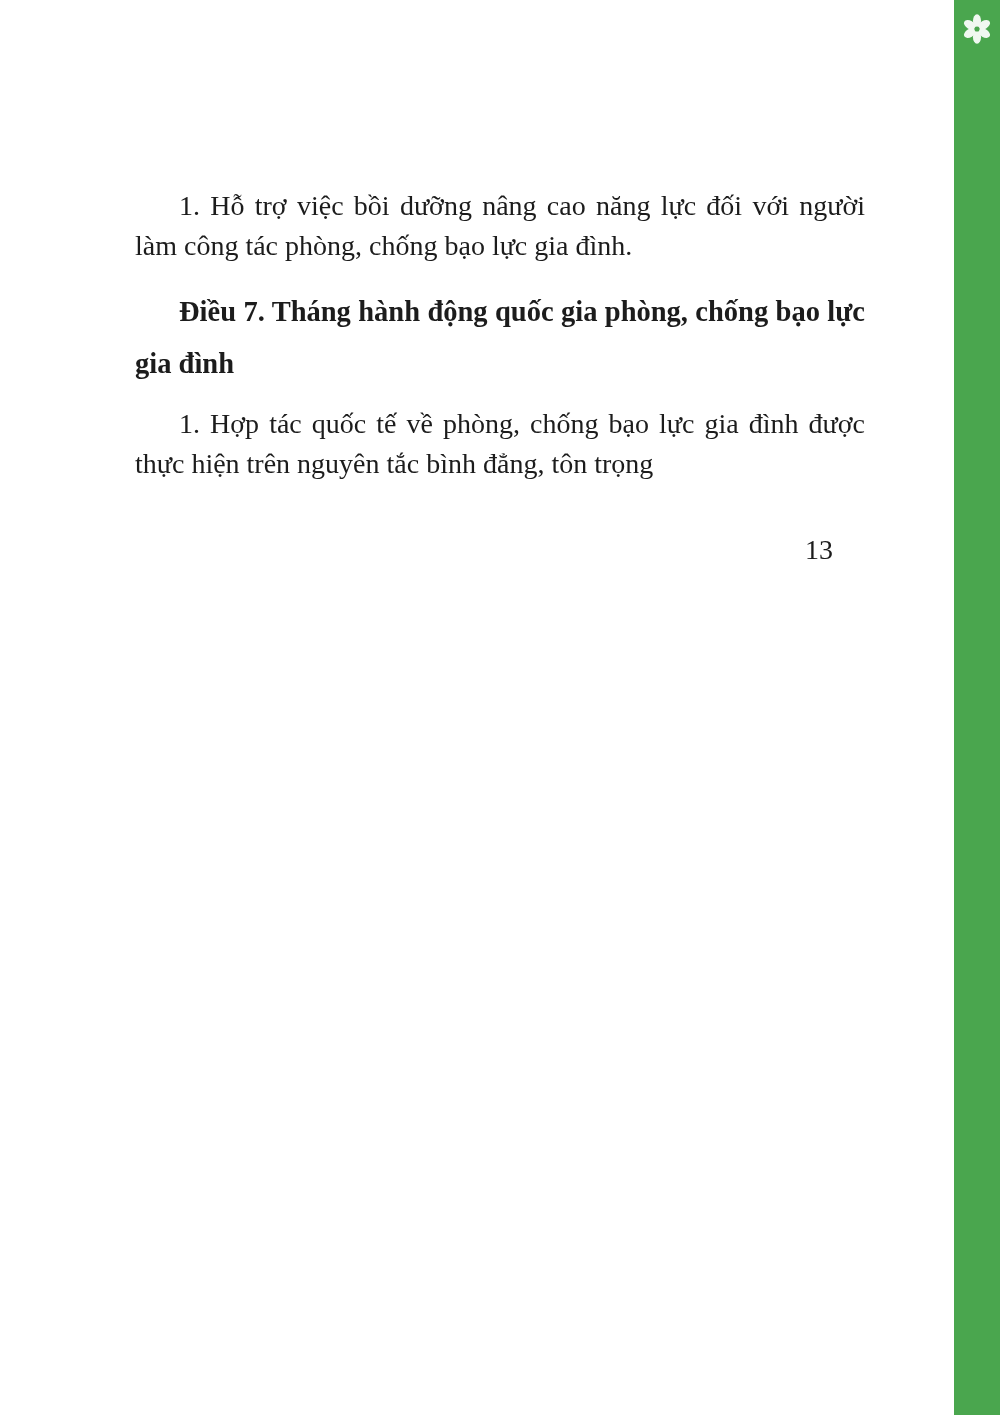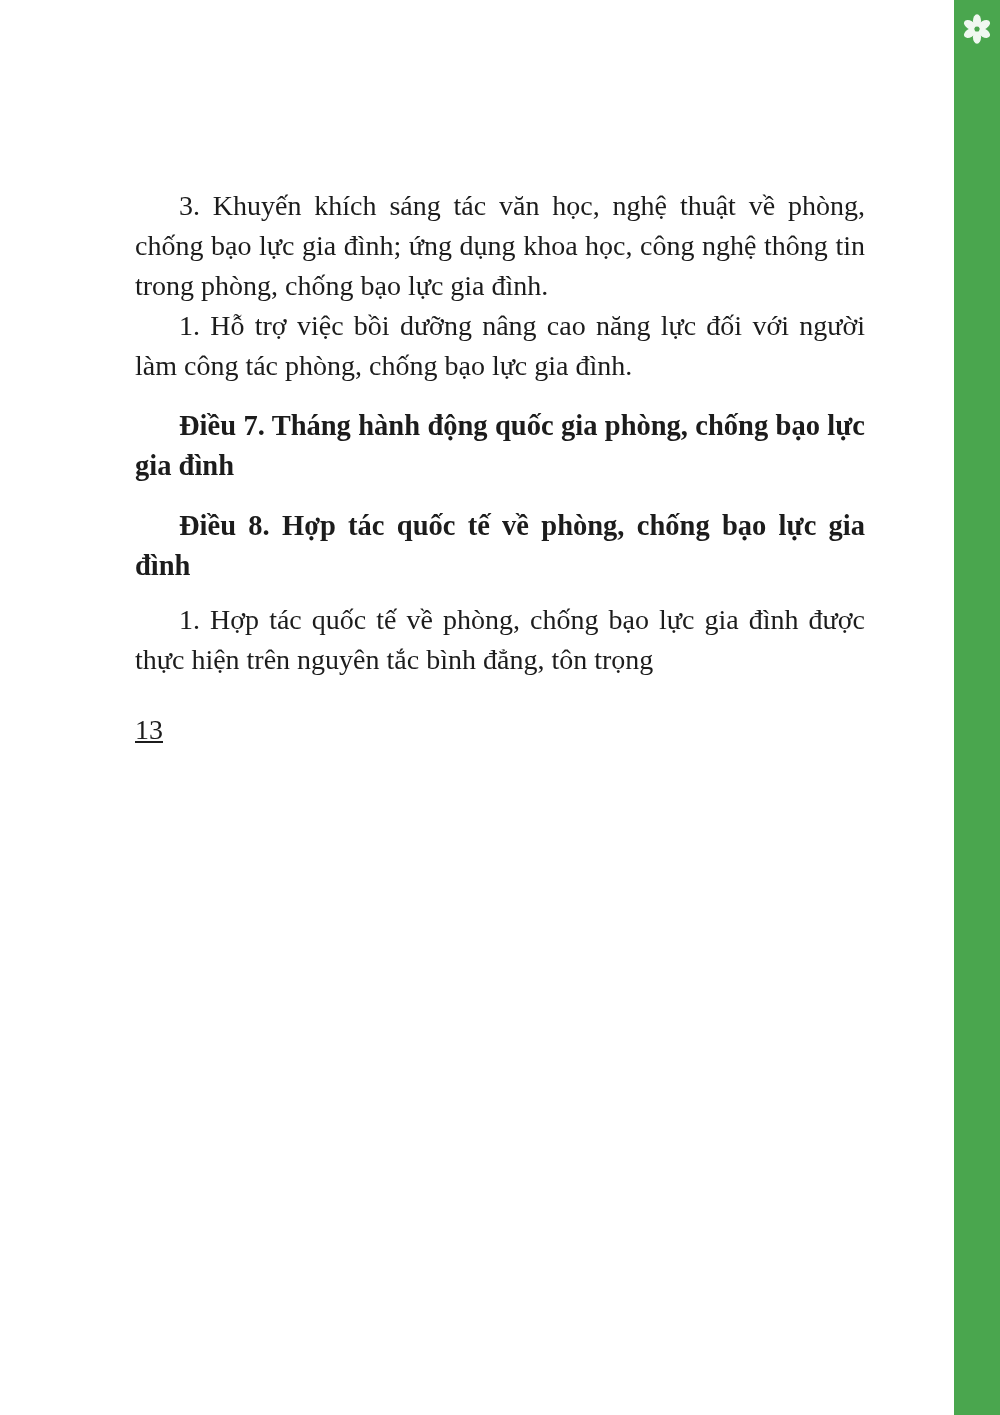--- a/index.html
+++ b/index.html
@@ -35,31 +35,31 @@
   }
   .page-content p.body {
     margin:0;
     text-indent:44px;
     font-weight:normal;
   }
   .page-content h2.heading {
     margin:20px 0 14px 0;
     text-indent:44px;
     font-size:28.5px;
-    line-height:40px;
+    line-height:52px;
     font-weight:bold;
     text-align:justify;
   }
 
   .page-number {
-    margin-top:30px;
+    margin-top:46px;
     padding-right:32px;
+    text-align:right;
     font-size:28px;
     color:#1c1c1c;
-    text-decoration:underline;
   }
 </style>
 </head>
 <body style="background: rgb(255, 255, 255);">
 
 <div class="side-band" style="background: rgb(74, 166, 78); color: rgb(74, 166, 78);">
   <svg class="flower" viewBox="0 0 40 40" xmlns="http://www.w3.org/2000/svg" aria-hidden="true">
     <g fill="#ffffff">
       <ellipse cx="20" cy="9" rx="5.4" ry="8.6" transform="rotate(0 20 20)"></ellipse>
       <ellipse cx="20" cy="9" rx="5.4" ry="8.6" transform="rotate(60 20 20)"></ellipse>
@@ -67,20 +67,18 @@
       <ellipse cx="20" cy="9" rx="5.4" ry="8.6" transform="rotate(180 20 20)"></ellipse>
       <ellipse cx="20" cy="9" rx="5.4" ry="8.6" transform="rotate(240 20 20)"></ellipse>
       <ellipse cx="20" cy="9" rx="5.4" ry="8.6" transform="rotate(300 20 20)"></ellipse>
     </g>
     <circle cx="20" cy="20" r="3.4" fill="currentColor" class="flower-center"></circle>
   </svg>
 </div>
 
 <div class="page-content" style="color: rgb(28, 28, 28);">
   <div id="content-blocks">
-      <p class="body">3. Khuyến khích sáng tác văn học, nghệ thuật về phòng, chống bạo lực gia đình; ứng dụng khoa học, công nghệ thông tin trong phòng, chống bạo lực gia đình.</p>
       <p class="body">1. Hỗ trợ việc bồi dưỡng nâng cao năng lực đối với người làm công tác phòng, chống bạo lực gia đình.</p>
       <h2 class="heading">Điều 7. Tháng hành động quốc gia phòng, chống bạo lực gia đình</h2>
-      <h2 class="heading">Điều 8. Hợp tác quốc tế về phòng, chống bạo lực gia đình</h2>
       <p class="body">1. Hợp tác quốc tế về phòng, chống bạo lực gia đình được thực hiện trên nguyên tắc bình đẳng, tôn trọng</p>
     </div>
   <div class="page-number">13</div>
 </div>
 
 </body></html>

